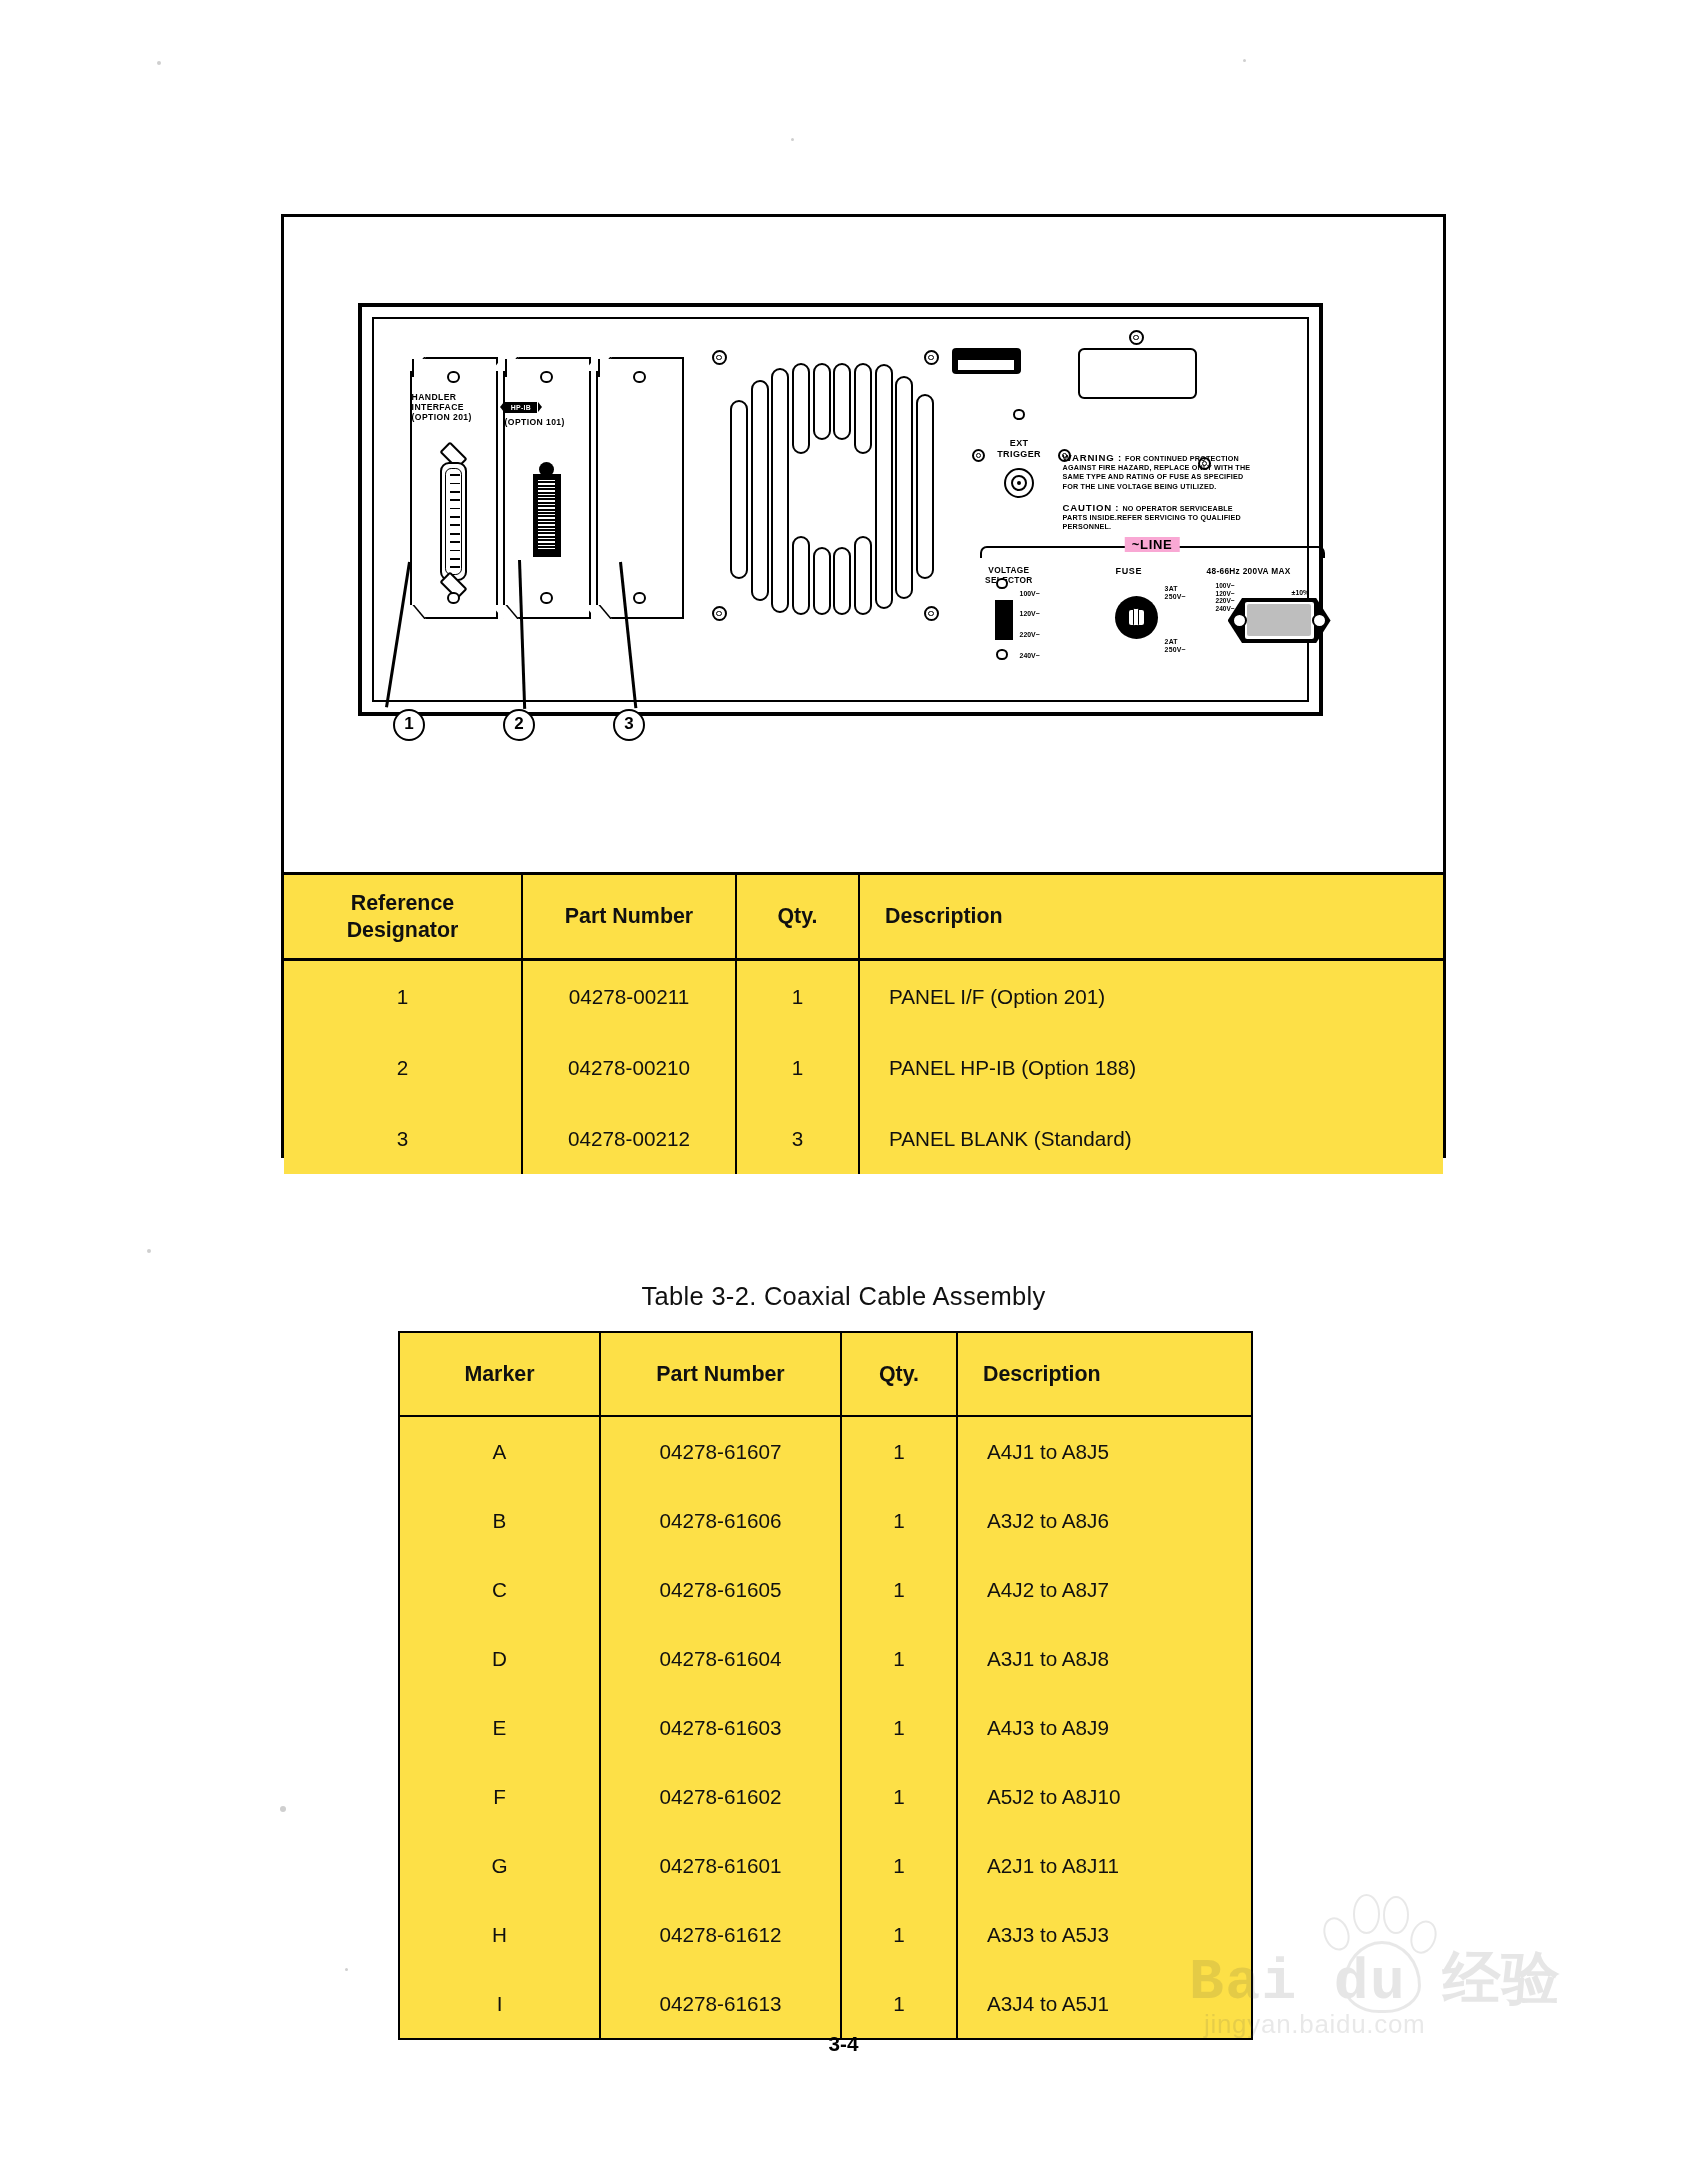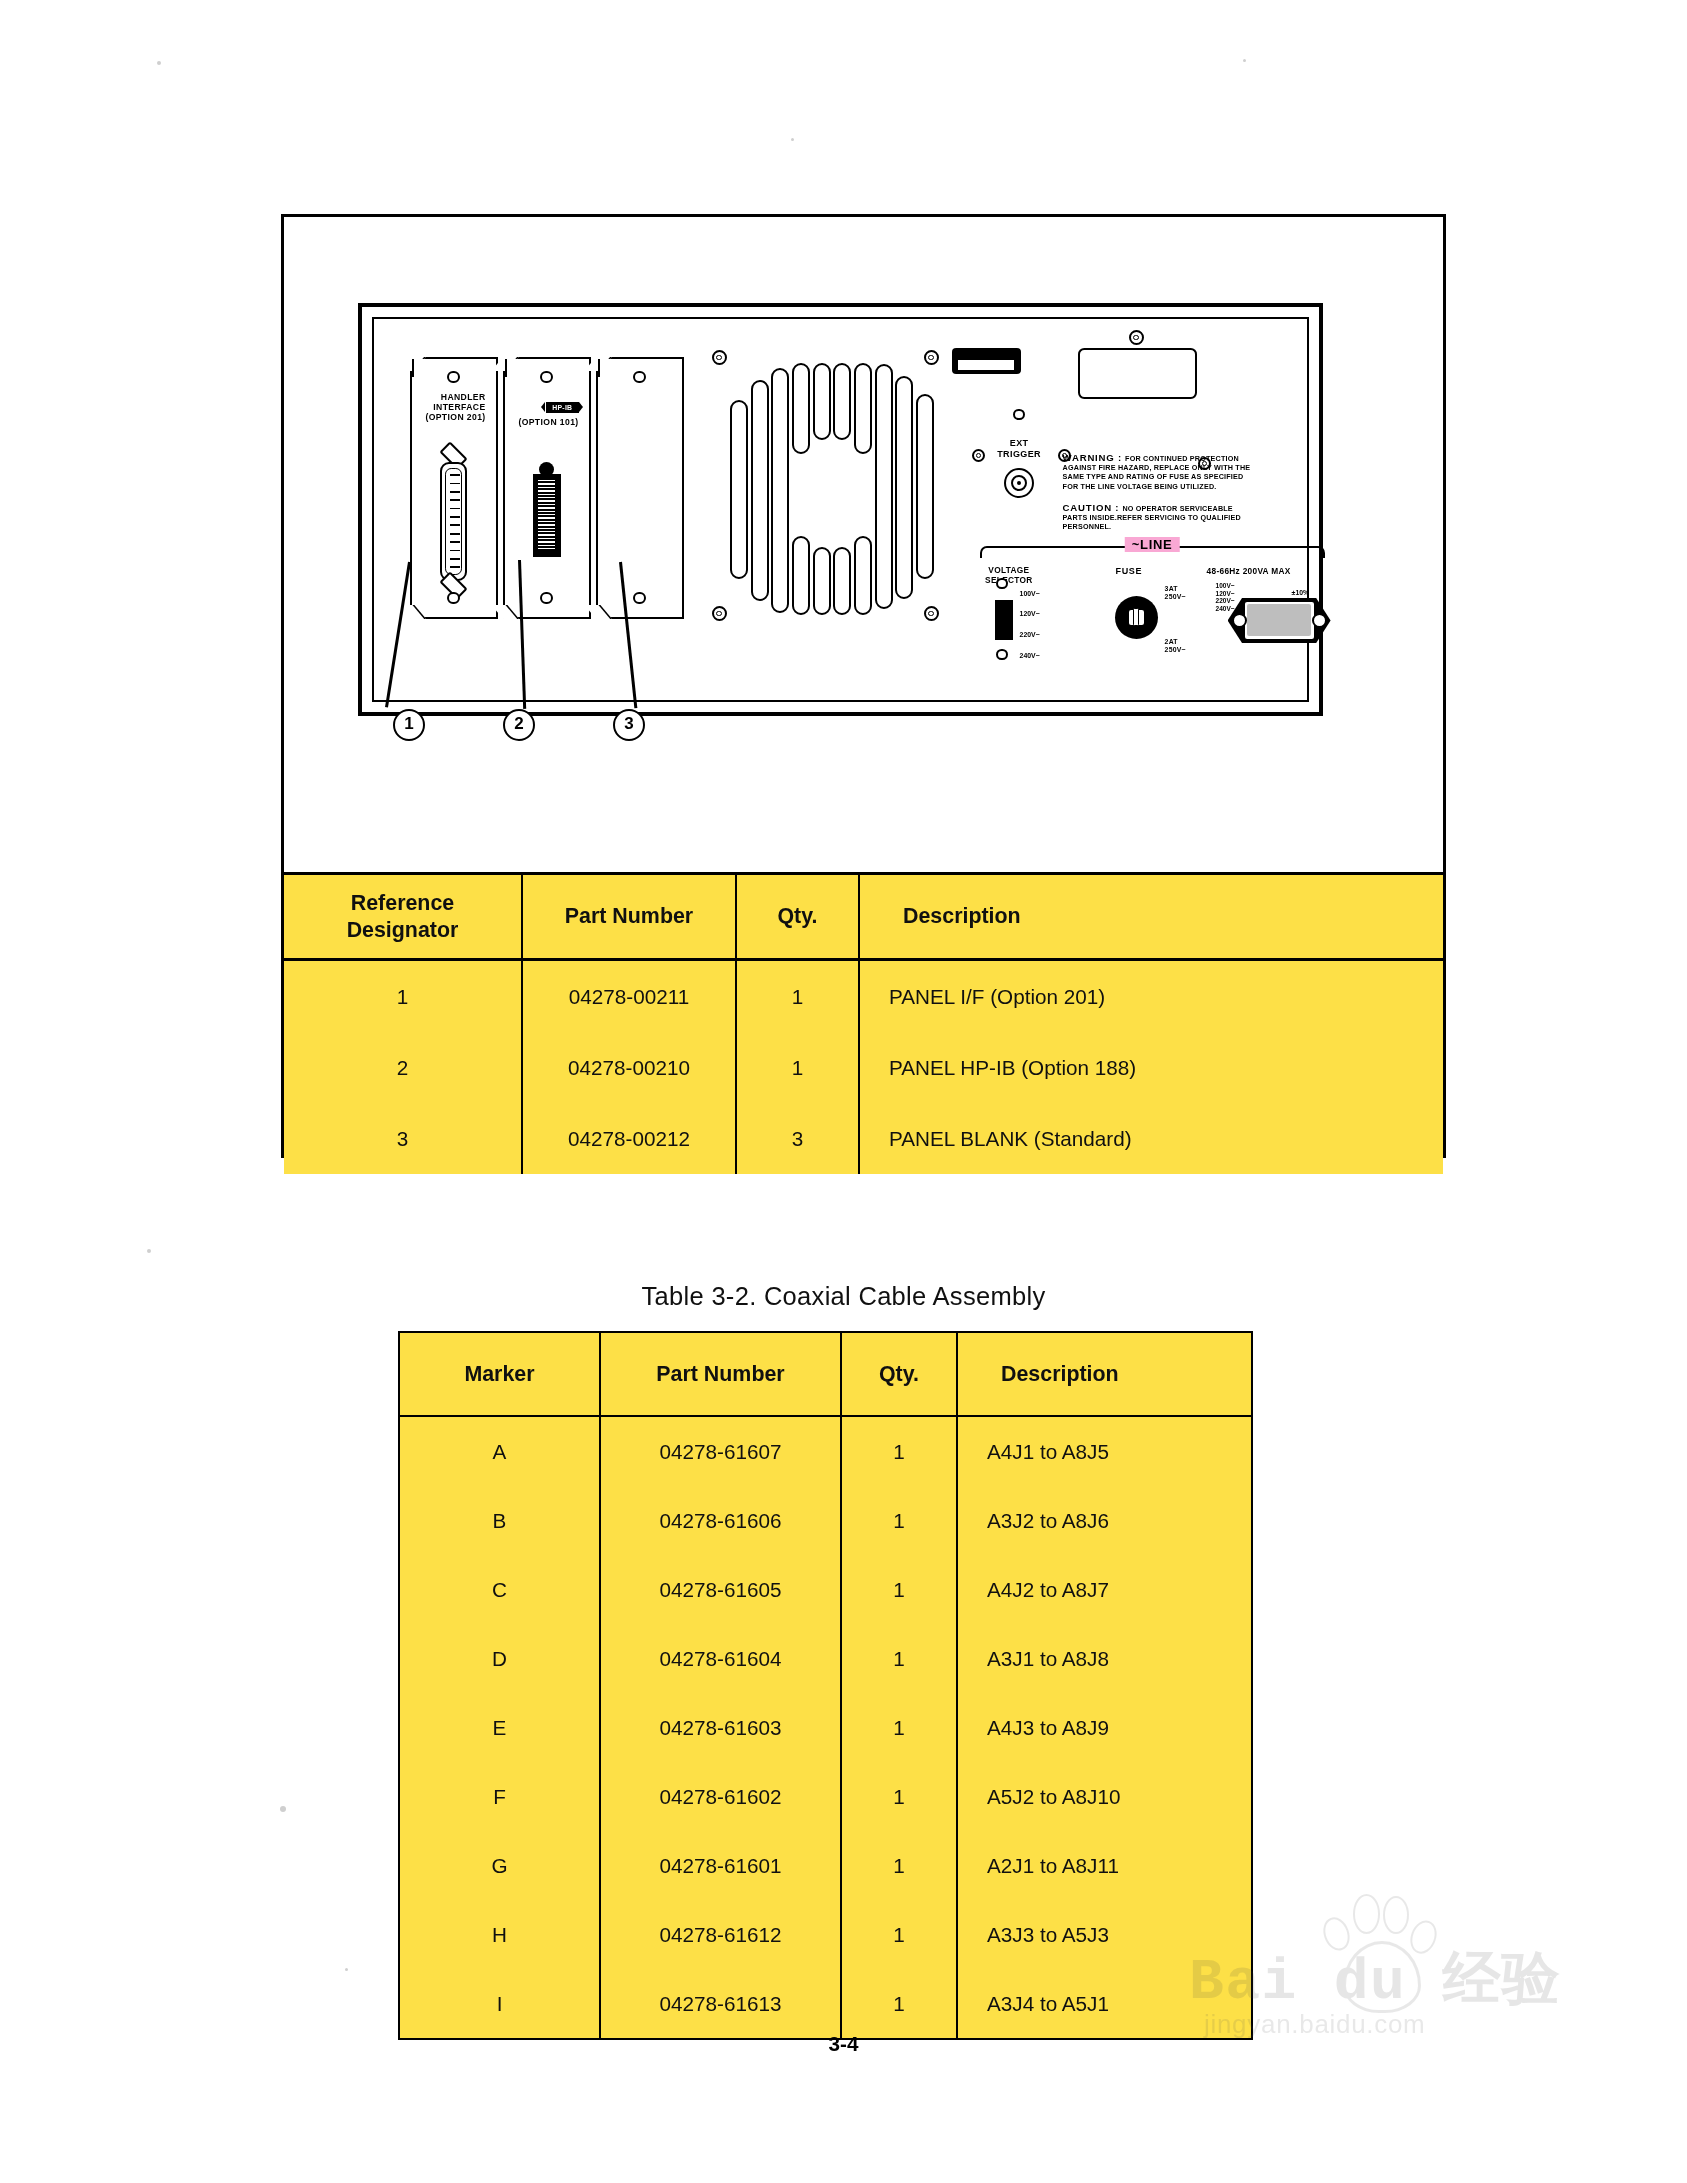--- a/index.html
+++ b/index.html
@@ -59,21 +59,21 @@
   #slot-3{left:222px;}
 
   .slot-screw{
     position:absolute;left:50%;margin-left:-6.2px;width:12.4px;height:12.4px;
     border:2.1px solid #000;border-radius:50%;background:#fff;box-sizing:border-box;
   }
   .slot-screw.top{top:12.4px;}
   .slot-screw.bottom{bottom:12.4px;}
 
   .slot-label{
-    position:absolute;left:0;right:10px;text-align:right;
+    position:absolute;left:0;right:10px;text-align:left;
     font-size:8.6px;font-weight:bold;line-height:1.18;letter-spacing:0.4px;
   }
   #label-handler{top:33px;}
   #label-hpib{top:43px;}
   .hpib-badge{
     display:inline-block;background:#000;color:#fff;
     font-size:6.9px;font-weight:bold;letter-spacing:0.3px;
     padding:1.4px 6.2px;position:relative;
   }
   .hpib-badge::before,.hpib-badge::after{
@@ -268,21 +268,21 @@
   table.parts{
     border-collapse:collapse;width:100%;table-layout:fixed;background:#fde047;
   }
   table.parts th,table.parts td{
     border-left:2.1px solid #000;border-right:2.1px solid #000;
     text-align:center;color:#101010;
   }
   table.parts th{font-size:21.4px;font-weight:bold;line-height:1.25;}
   table.parts td{font-size:20.7px;font-weight:normal;}
   table.parts .desc{text-align:left;padding-left:29px;}
-  table.parts .desc-h{text-align:left;padding-left:43px;}
+  table.parts .desc-h{text-align:left;padding-left:25px;}
 
   
   #table31-wrap{
     position:absolute;left:0;right:0;top:655px;bottom:0;
     border-top:3.4px solid #000;
   }
   #table31 th{height:81px;border-bottom:3.4px solid #000;}
   #table31 td{height:69px;}
   #table31 th:first-child,#table31 td:first-child{border-left:none;}
   #table31 th:last-child,#table31 td:last-child{border-right:none;}

